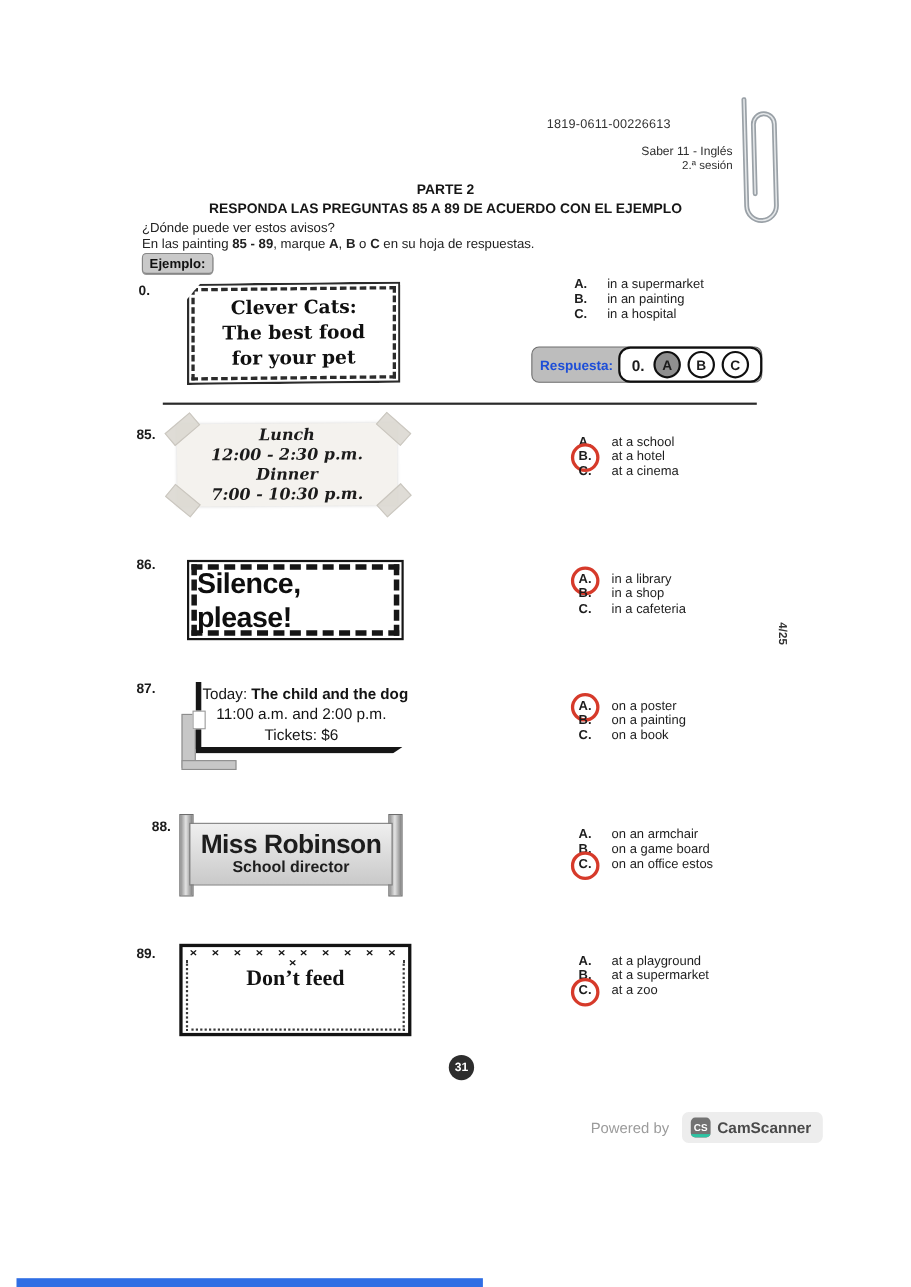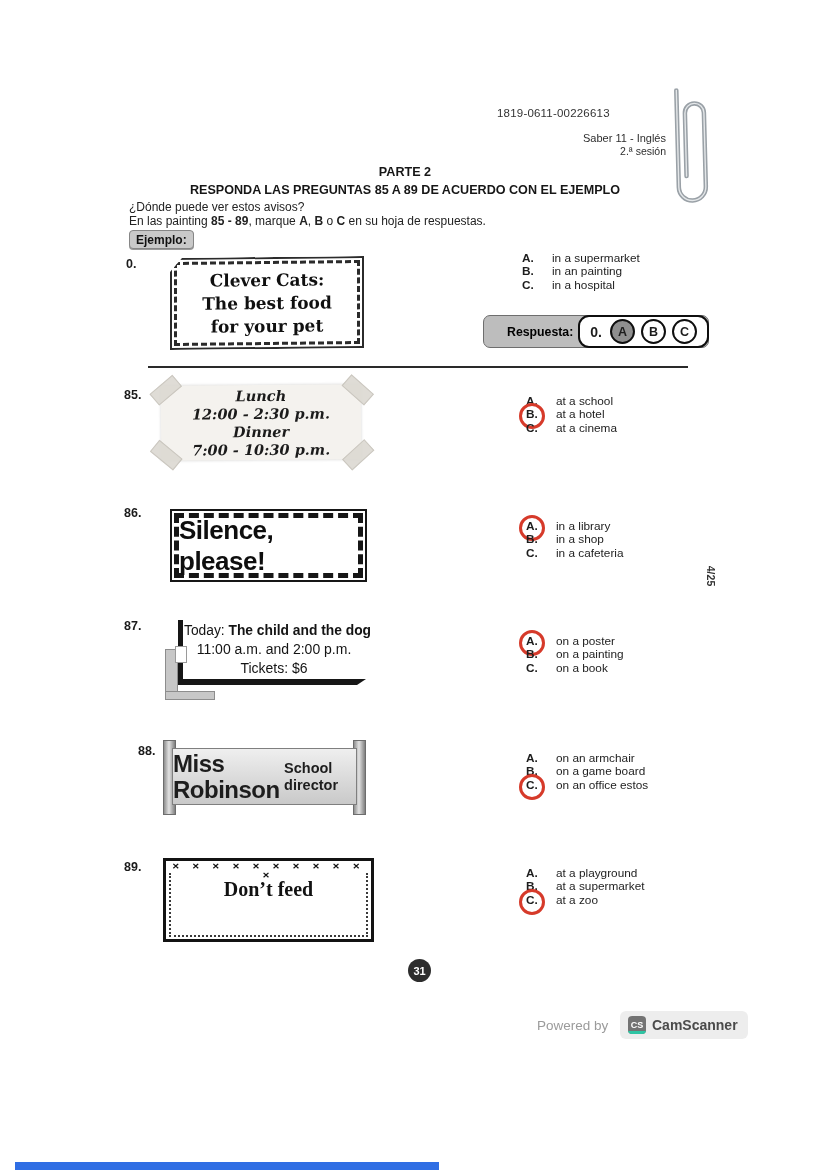--- a/index.html
+++ b/index.html
@@ -76,37 +76,37 @@
   .sign-stand .line{font-size:14px;line-height:18.5px;color:#141414}
 
   
   .sign-plate{left:163px;top:740px;width:203px;height:73px}
   .sign-plate .cap{position:absolute;top:0;width:11px;height:73px;
     background:linear-gradient(90deg,#8f8f8f,#e3e3e3 45%,#7f7f7f);border:1px solid #6d6d6d}
   .sign-plate .cap.left{left:0}
   .sign-plate .cap.right{right:0}
   .sign-plate .plate{position:absolute;left:9px;right:9px;top:8px;bottom:8px;
     background:linear-gradient(#efefef,#c9c9c9);border:1px solid #7f7f7f;
-    display:flex;flex-direction:row;align-items:center;justify-content:space-between}
+    display:flex;flex-direction:column;align-items:center;justify-content:center}
   .sign-plate .l1{font-weight:700;font-size:24px;line-height:26px;letter-spacing:-.5px;color:#1d1d1d}
   .sign-plate .l2{font-weight:700;font-size:14.5px;line-height:17px;color:#1d1d1d}
 
   
   .sign-stamp{left:163px;top:858px;width:205px;height:78px;background:#fff;border:3px solid #131313}
   .sign-stamp .orn{position:absolute;left:0;right:0;top:0;text-align:center;font-size:9px;
     font-weight:700;letter-spacing:5px;color:#131313;transform:scaleY(.9)}
   .sign-stamp .dots{position:absolute;left:3px;right:3px;top:12px;bottom:2px;
     border-left:2px dotted #3a3a3a;border-right:2px dotted #3a3a3a;border-bottom:2px dotted #3a3a3a}
   .sign-stamp .txt{position:absolute;left:0;right:0;top:15px;text-align:center}
   .sign-stamp .line{font-family:Liberation Serif, serif;font-weight:700;font-size:20px;line-height:26px;color:#121212}
 
   
   .resp{left:483px;top:315px;display:flex;align-items:stretch;background:#bdbdbd;
     border:1px solid #6e6e6e;border-radius:7px}
-  .resp-label{padding:9px 6px 0 23px;font-weight:700;font-size:12.3px;color:#000000}
+  .resp-label{padding:9px 6px 0 7px;font-weight:700;font-size:12.3px;color:#1d4ed8}
   .resp-box{background:#fff;border:2px solid #0f0f0f;border-radius:11px;display:flex;
     align-items:center;gap:6px;padding:2px 10px;margin:-1px}
   .resp-num{font-weight:700;font-size:14px;margin-right:2px}
   .bubble{width:21px;height:21px;border:2px solid #0f0f0f;border-radius:50%;
     display:flex;align-items:center;justify-content:center;font-weight:700;font-size:12.5px;background:#fff}
   .bubble.selected{background:#8f8f8f}
 
   .separator{left:148px;top:366px;width:540px;height:2px;background:#2a2a2a}
 
   .side-label{font-size:10.5px;font-weight:600;color:#333;transform:rotate(90deg)}

